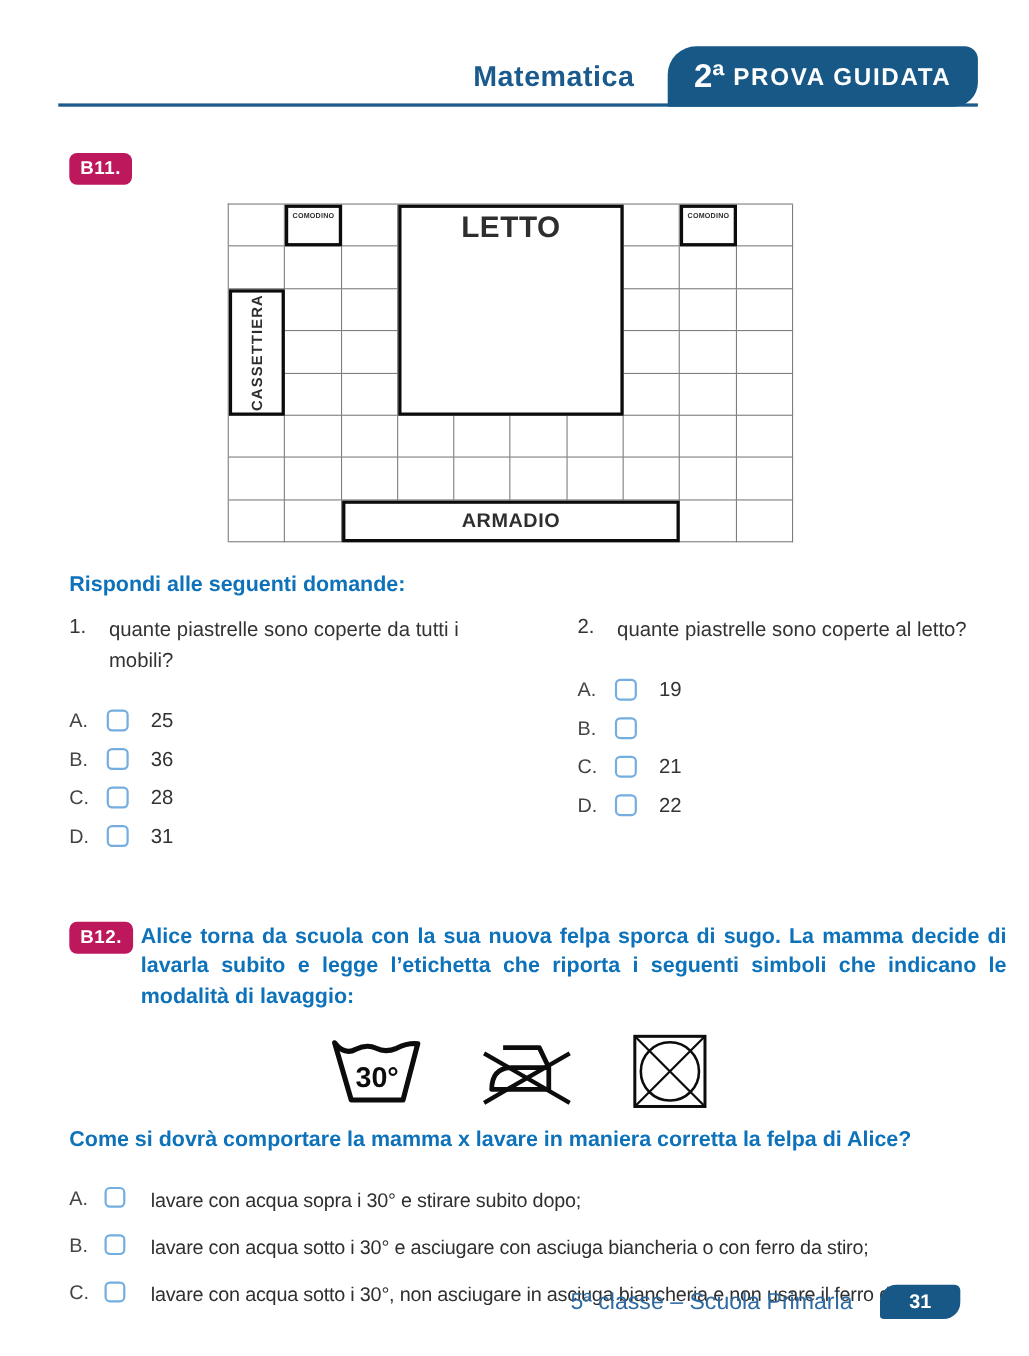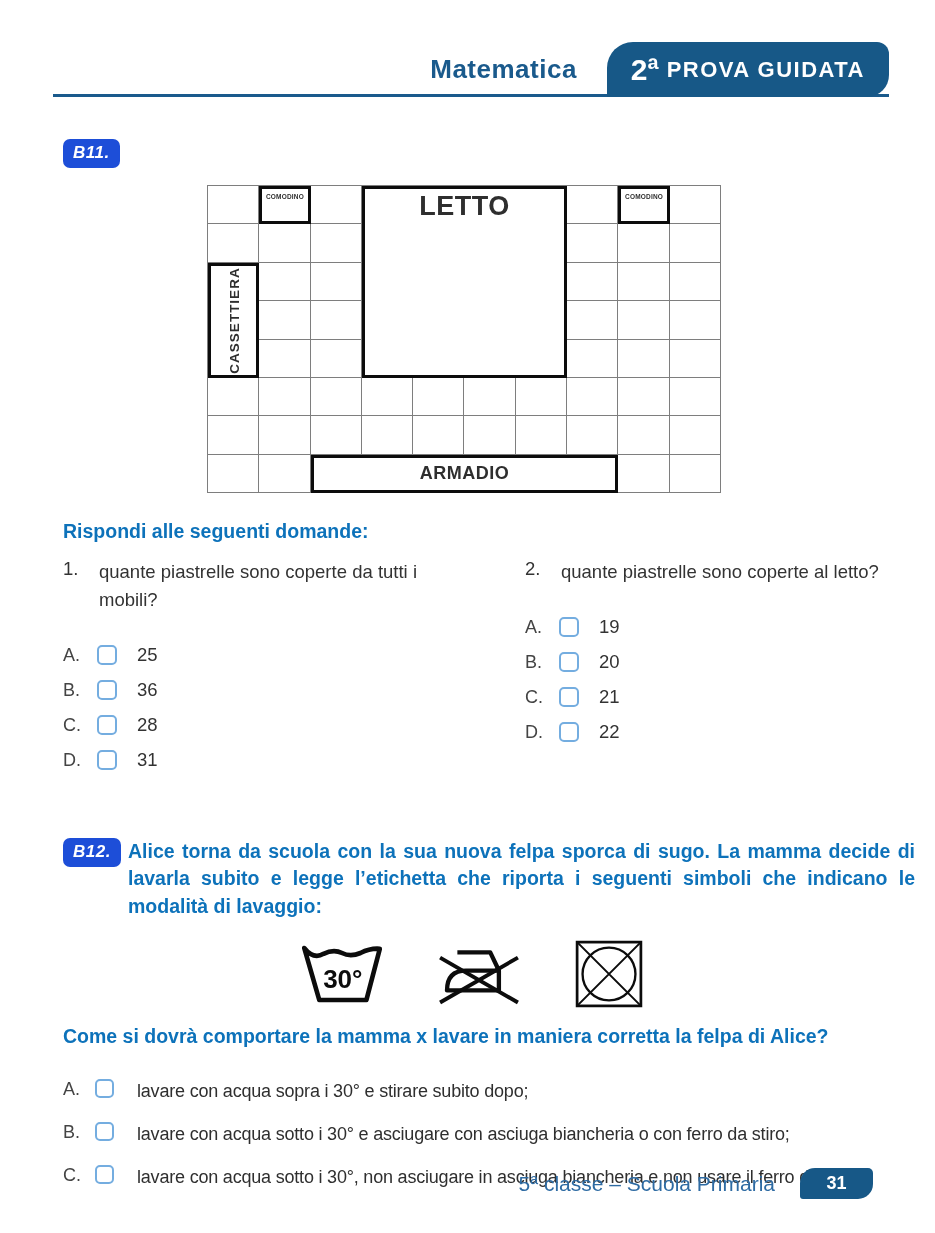--- a/index.html
+++ b/index.html
@@ -13,22 +13,22 @@
   .header-right { position:absolute; right:46px; bottom:0; display:flex; align-items:flex-end;gap:16px; }
   .subject { color:#1a5a8c; font-size:26px; font-weight:700; margin:0 14px 12px 0; letter-spacing:.5px; }
   .prova-badge { background:#175887; color:#fff; height:55px; min-width:262px;
 romanze    border-radius:26px 12px 22px 0; display:flex; align-items:center; justify-content:center;
     padding:0 24px; gap:8px; }
   .prova-badge { border-radius:26px 12px 22px 0; }
   .prova-num { font-size:30px; font-weight:700; }
   .prova-text { font-size:22px; font-weight:700; letter-spacing:1.5px; }
 
   
-  .q-badge { background:#1d4ed8; color:#fff; font-weight:700; font-size:17px;
-    border-radius:7px; padding:4px 10px 5px; display:inline-block; letter-spacing:.5px;font-style:italic; }
+  .q-badge { background:#be185d; color:#fff; font-weight:700; font-size:17px;
+    border-radius:7px; padding:4px 10px 5px; display:inline-block; letter-spacing:.5px; }
   .blue { color:#0d72ba; }
   .q11-head { margin:42px 46px 0 63px; display:flex; align-items:center; gap:12px; }
   .q11-prompt { font-size:19.5px; font-weight:600; }
 
   
   .diagram { position:relative; margin:17px 0 0 207px; width:514px; height:308px;
     display:grid; grid-template-columns:repeat(10,1fr); grid-template-rows:repeat(8,1fr);
     border-top:1px solid #7e7e7e; border-left:1px solid #7e7e7e; }
   .tile { border-right:1px solid #7e7e7e; border-bottom:1px solid #7e7e7e; }
   .furn { background:#fff; border:3px solid #0c0c0c; z-index:2; display:flex; overflow:hidden; }
@@ -228,21 +228,20 @@
       </div>
       <div class="opts">
         <div class="opt-row">
           <span class="opt-letter">A.</span>
           <span class="checkbox"></span>
           <span class="opt-value">19</span>
         </div>
         <div class="opt-row">
           <span class="opt-letter">B.</span>
           <span class="checkbox"></span>
-          <span class="opt-value">20</span>
         </div>
         <div class="opt-row">
           <span class="opt-letter">C.</span>
           <span class="checkbox"></span>
           <span class="opt-value">21</span>
         </div>
         <div class="opt-row">
           <span class="opt-letter">D.</span>
           <span class="checkbox"></span>
           <span class="opt-value">22</span>

